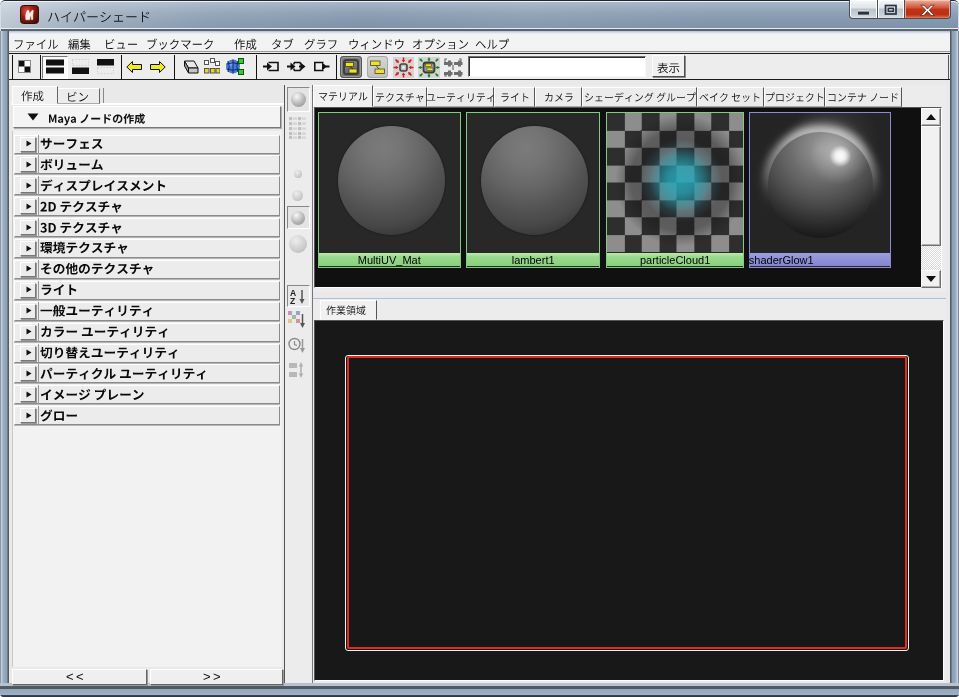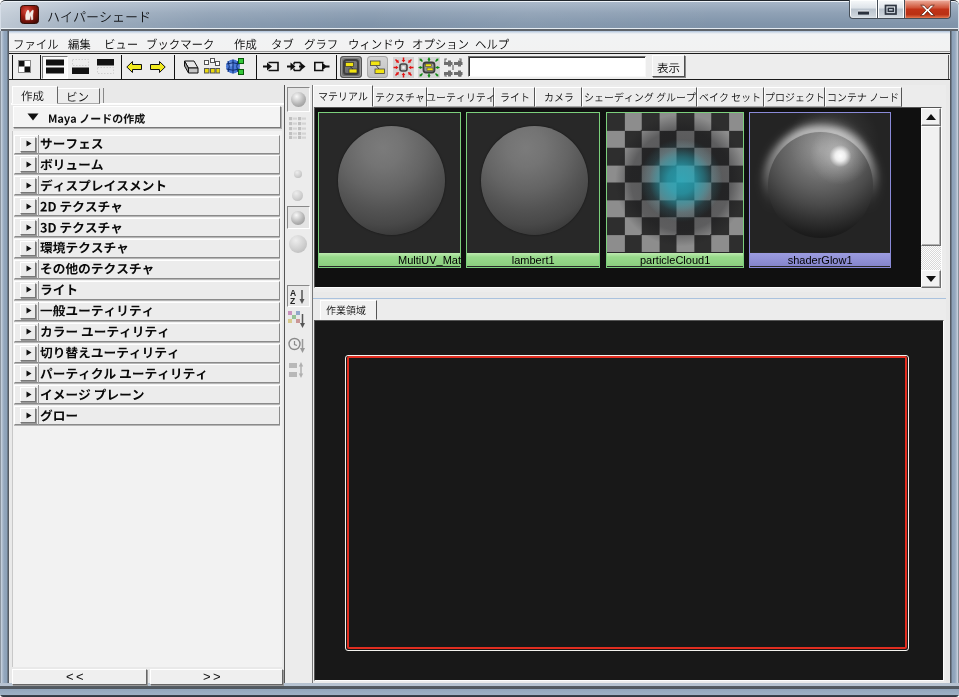--- a/index.html
+++ b/index.html
@@ -481,30 +481,30 @@
     <div class="abs" style="left:764px;top:87px;width:61px;height:19.5px;background:#ececec;border:1px solid;border-color:#fff #555 #aaa #fff"></div>
     <svg style="position:absolute;left:764.575px;top:90.5px;overflow:visible" width="59.85" height="13.65">
       <path transform="translate(0,10.29)" d="M8 -7.5C8 -7.9 8.3 -8.2 8.7 -8.2C9.1 -8.2 9.4 -7.9 9.4 -7.5C9.4 -7.1 9.1 -6.8 8.7 -6.8C8.3 -6.8 8 -7.1 8 -7.5ZM7.6 -7.5C7.6 -7.4 7.6 -7.3 7.7 -7.2L7.4 -7.1C6.9 -7.1 2.8 -7.1 2.3 -7.1C2 -7.1 1.6 -7.2 1.3 -7.2V-6.4C1.6 -6.4 1.9 -6.4 2.3 -6.4C2.8 -6.4 6.9 -6.4 7.5 -6.4C7.4 -5.4 6.9 -3.9 6.2 -2.9C5.3 -1.8 4.2 -0.9 2.3 -0.4L2.9 0.3C4.7 -0.3 5.9 -1.2 6.8 -2.5C7.6 -3.5 8.1 -5.2 8.3 -6.3L8.3 -6.4C8.4 -6.4 8.6 -6.4 8.7 -6.4C9.3 -6.4 9.8 -6.9 9.8 -7.5C9.8 -8.2 9.3 -8.7 8.7 -8.7C8.1 -8.7 7.6 -8.2 7.6 -7.5Z M11.5 -7.2C11.5 -6.9 11.5 -6.6 11.5 -6.4C11.5 -6 11.5 -1.6 11.5 -1.2C11.5 -0.8 11.5 -0.1 11.5 0.1H12.2L12.2 -0.6H17.8L17.7 0.1H18.5C18.5 -0.1 18.5 -0.9 18.5 -1.2C18.5 -1.5 18.5 -5.9 18.5 -6.4C18.5 -6.6 18.5 -6.9 18.5 -7.2C18.2 -7.1 17.9 -7.1 17.7 -7.1C17.2 -7.1 12.8 -7.1 12.3 -7.1C12.1 -7.1 11.9 -7.1 11.5 -7.2ZM12.2 -1.3V-6.4H17.8V-1.3Z M27.1 -7.8 26.6 -7.6C26.9 -7.1 27.2 -6.4 27.5 -5.9L28 -6.2C27.8 -6.7 27.3 -7.4 27.1 -7.8ZM28.4 -8.3 27.9 -8.1C28.2 -7.6 28.5 -7 28.8 -6.4L29.3 -6.7C29.1 -7.2 28.6 -7.9 28.4 -8.3ZM22.8 -7.9 22.4 -7.3C23 -7 24.1 -6.2 24.5 -5.8L25 -6.5C24.5 -6.8 23.4 -7.6 22.8 -7.9ZM21.4 -0.4 21.8 0.3C22.7 0.1 24.1 -0.4 25.1 -1C26.7 -2 28.1 -3.3 28.9 -4.7L28.5 -5.5C27.7 -4 26.4 -2.6 24.7 -1.6C23.7 -1.1 22.5 -0.6 21.4 -0.4ZM21.3 -5.6 20.9 -4.9C21.5 -4.6 22.6 -3.9 23.1 -3.5L23.5 -4.2C23.1 -4.5 21.9 -5.3 21.3 -5.6Z M31.5 -0.8V0C31.7 0 32 0 32.2 0H37.7C37.9 0 38.2 0 38.4 0V-0.8C38.2 -0.7 37.9 -0.7 37.7 -0.7H35.2V-4.7H37.2C37.5 -4.7 37.7 -4.6 37.9 -4.6V-5.4C37.7 -5.4 37.5 -5.3 37.2 -5.3H32.6C32.5 -5.3 32.2 -5.4 32 -5.4V-4.6C32.2 -4.6 32.5 -4.7 32.6 -4.7H34.5V-0.7H32.2C32 -0.7 31.7 -0.7 31.5 -0.8Z M45.2 -8.1 44.4 -8.4C44.3 -8.2 44.2 -7.8 44.1 -7.6C43.7 -6.7 42.7 -5.1 40.9 -4.1L41.6 -3.6C42.7 -4.4 43.5 -5.3 44.1 -6.2H47.6C47.3 -5.2 46.7 -3.8 45.9 -2.8C45 -1.7 43.8 -0.7 42 -0.2L42.6 0.4C44.5 -0.3 45.7 -1.3 46.6 -2.4C47.4 -3.5 48.1 -5 48.3 -6C48.4 -6.2 48.5 -6.4 48.5 -6.6L47.9 -7C47.8 -6.9 47.6 -6.9 47.3 -6.9H44.5L44.8 -7.4C44.9 -7.6 45 -7.9 45.2 -8.1Z M53.3 -0.9C53.3 -0.5 53.3 -0 53.2 0.3H54.1C54 -0 54 -0.6 54 -0.9L54 -4.5C55.1 -4.1 56.9 -3.4 58 -2.8L58.3 -3.5C57.2 -4.1 55.3 -4.9 54 -5.3V-7C54 -7.3 54 -7.8 54.1 -8.1H53.2C53.3 -7.8 53.3 -7.3 53.3 -7C53.3 -6.2 53.3 -1.5 53.3 -0.9Z" fill="#111"></path>
     </svg>
     <div class="abs" style="left:825px;top:87px;width:77px;height:19.5px;background:#ececec;border:1px solid;border-color:#fff #555 #aaa #fff"></div>
     <svg style="position:absolute;left:827.475px;top:90.5px;overflow:visible" width="72.0494" height="13.65">
       <path transform="translate(0,10.29)" d="M1.6 -1.3V-0.5C1.9 -0.5 2.3 -0.5 2.7 -0.5H7.7L7.6 0.1H8.4C8.4 -0.1 8.4 -0.5 8.4 -0.9V-6.3C8.4 -6.6 8.4 -6.9 8.4 -7.1C8.2 -7.1 7.9 -7.1 7.7 -7.1H2.8C2.5 -7.1 2.1 -7.1 1.7 -7.2V-6.3C2 -6.3 2.5 -6.4 2.8 -6.4H7.7V-1.3H2.7C2.3 -1.3 1.9 -1.3 1.6 -1.3Z M12.2 -7.6 11.7 -7.1C12.5 -6.6 13.7 -5.4 14.2 -4.9L14.7 -5.5C14.2 -6.1 12.9 -7.2 12.2 -7.6ZM11.4 -0.6 11.9 0.2C13.6 -0.2 14.9 -0.8 15.9 -1.5C17.3 -2.5 18.5 -3.9 19.2 -5.2L18.7 -6C18.2 -4.7 17 -3.2 15.4 -2.2C14.5 -1.5 13.2 -0.9 11.4 -0.6Z M22.1 -7.7V-6.9C22.4 -7 22.7 -7 23 -7C23.6 -7 26.5 -7 27 -7C27.3 -7 27.7 -7 27.9 -6.9V-7.7C27.7 -7.7 27.3 -7.7 27 -7.7C26.5 -7.7 23.6 -7.7 23 -7.7C22.7 -7.7 22.4 -7.7 22.1 -7.7ZM20.9 -5.1V-4.3C21.2 -4.3 21.5 -4.3 21.8 -4.3H24.8C24.8 -3.3 24.7 -2.4 24.2 -1.7C23.8 -1 23.1 -0.4 22.3 -0.1L23 0.5C23.8 0 24.6 -0.7 24.9 -1.4C25.4 -2.2 25.5 -3.2 25.5 -4.3H28.3C28.5 -4.3 28.8 -4.3 29.1 -4.3V-5.1C28.8 -5.1 28.5 -5 28.3 -5C27.8 -5 22.3 -5 21.8 -5C21.5 -5 21.2 -5.1 20.9 -5.1Z M30.9 -5.7V-4.9C31.1 -4.9 31.5 -4.9 31.8 -4.9H34.8V-4.8C34.8 -2.6 34 -1.1 32.1 -0.2L32.8 0.4C34.8 -0.8 35.6 -2.5 35.6 -4.8V-4.9H38.3C38.6 -4.9 39 -4.9 39.1 -4.9V-5.7C39 -5.6 38.6 -5.6 38.3 -5.6H35.6V-7.1C35.6 -7.4 35.6 -7.9 35.6 -8.1H34.7C34.8 -7.9 34.8 -7.4 34.8 -7.1V-5.6H31.8C31.5 -5.6 31.1 -5.6 30.9 -5.7Z M50.1 -7.5 49.2 -7.8C48.9 -6.3 48.3 -4.6 47.3 -3.3C46.4 -2.1 45 -1.1 43.6 -0.5L44.2 0.1C45.6 -0.5 47 -1.6 47.9 -2.8C48.8 -4 49.4 -5.5 49.8 -6.7C49.8 -6.9 50 -7.3 50.1 -7.5Z M53.1 -4.5V-3.6C53.4 -3.6 53.9 -3.6 54.5 -3.6C55.2 -3.6 59.3 -3.6 60 -3.6C60.4 -3.6 60.8 -3.6 61 -3.6V-4.5C60.8 -4.5 60.5 -4.4 60 -4.4C59.3 -4.4 55.1 -4.4 54.5 -4.4C53.9 -4.4 53.4 -4.5 53.1 -4.5Z M68.6 -7.5 68.1 -7.3C68.4 -6.8 68.7 -6.2 69 -5.7L69.5 -5.9C69.2 -6.4 68.8 -7.1 68.6 -7.5ZM69.8 -8 69.3 -7.8C69.6 -7.3 69.9 -6.7 70.2 -6.2L70.7 -6.5C70.5 -7 70 -7.7 69.8 -8ZM65.2 -0.8C65.2 -0.4 65.1 0.1 65.1 0.4H66C65.9 0.1 65.9 -0.4 65.9 -0.8L65.9 -4.3C67 -4 68.8 -3.2 69.9 -2.6L70.2 -3.4C69.1 -4 67.2 -4.7 65.9 -5.1V-6.9C65.9 -7.2 65.9 -7.6 66 -8H65.1C65.1 -7.6 65.2 -7.2 65.2 -6.9C65.2 -6 65.2 -1.3 65.2 -0.8Z" fill="#111"></path>
     </svg>
     <div class="abs" style="left:317.5px;top:111.5px;width:143.5px;height:156px;border:1.5px solid #7cd07c;background:#282828"></div>
     <div class="abs" style="left:319px;top:253px;width:140.5px;height:13px;background:linear-gradient(180deg,#bfeab1 0,#98da8b 30%,#8bcf7f 100%)"></div>
-    <div class="abs" style="left:317.5px;top:254px;width:143.5px;height:12px;font-size:11px;line-height:12px;text-align:right;color:#000">MultiUV_Mat</div>
+    <div class="abs" style="left:317.5px;top:254px;width:143.5px;height:12px;font-size:11px;line-height:12px;text-align:center;color:#000">MultiUV_Mat</div>
     <div class="abs" style="left:465.9px;top:111.5px;width:134.6px;height:156px;border:1.5px solid #7cd07c;background:#282828"></div>
     <div class="abs" style="left:467.4px;top:253px;width:131.6px;height:13px;background:linear-gradient(180deg,#bfeab1 0,#98da8b 30%,#8bcf7f 100%)"></div>
     <div class="abs" style="left:465.9px;top:254px;width:134.6px;height:12px;font-size:11px;line-height:12px;text-align:center;color:#000">lambert1</div>
     <div class="abs" style="left:605.8px;top:111.5px;width:138.7px;height:156px;border:1.5px solid #7cd07c;background:#282828"></div>
     <div class="abs" style="left:607.3px;top:253px;width:135.7px;height:13px;background:linear-gradient(180deg,#bfeab1 0,#98da8b 30%,#8bcf7f 100%)"></div>
     <div class="abs" style="left:605.8px;top:254px;width:138.7px;height:12px;font-size:11px;line-height:12px;text-align:center;color:#000">particleCloud1</div>
     <div class="abs" style="left:748.8px;top:111.5px;width:142.7px;height:156px;border:1.5px solid #8a8ad8;background:#282828"></div>
     <div class="abs" style="left:750.3px;top:253px;width:139.7px;height:13px;background:linear-gradient(180deg,#9c9ce0 0,#8585cc 100%)"></div>
-    <div class="abs" style="left:748.8px;top:254px;width:142.7px;height:12px;font-size:11px;line-height:12px;text-align:center;color:#000">shaderGlow1</div>
+    <div class="abs" style="left:748.8px;top:254px;width:142.7px;height:12px;font-size:11px;line-height:12px;text-align:left;color:#000">shaderGlow1</div>
     <div class="abs" style="left:337.5px;top:126px;width:107px;height:109px;border-radius:50%;
 background:radial-gradient(circle at 42% 20%, #7b7b7b 0%, #747474 18%, #646464 40%, #535353 58%, #484848 72%, #383838 84%, #2c2c2c 93%, #262626 100%);
 box-shadow:0 0 2px rgba(0,0,0,0.6)"></div>
     <div class="abs" style="left:480.5px;top:126px;width:107px;height:109px;border-radius:50%;
 background:radial-gradient(circle at 42% 20%, #7b7b7b 0%, #747474 18%, #646464 40%, #535353 58%, #484848 72%, #383838 84%, #2c2c2c 93%, #262626 100%);
 box-shadow:0 0 2px rgba(0,0,0,0.6)"></div>
     <div class="abs" style="left:607.3px;top:113px;width:135.7px;height:138.5px;
 background:conic-gradient(#8d8d8d 0 25%, #2e2e2e 0 50%, #8d8d8d 0 75%, #2e2e2e 0 100%);
 background-size:34.75px 34.75px;background-position:0 0"></div>
     <div class="abs" style="left:607.3px;top:113px;width:135.7px;height:138.5px;

